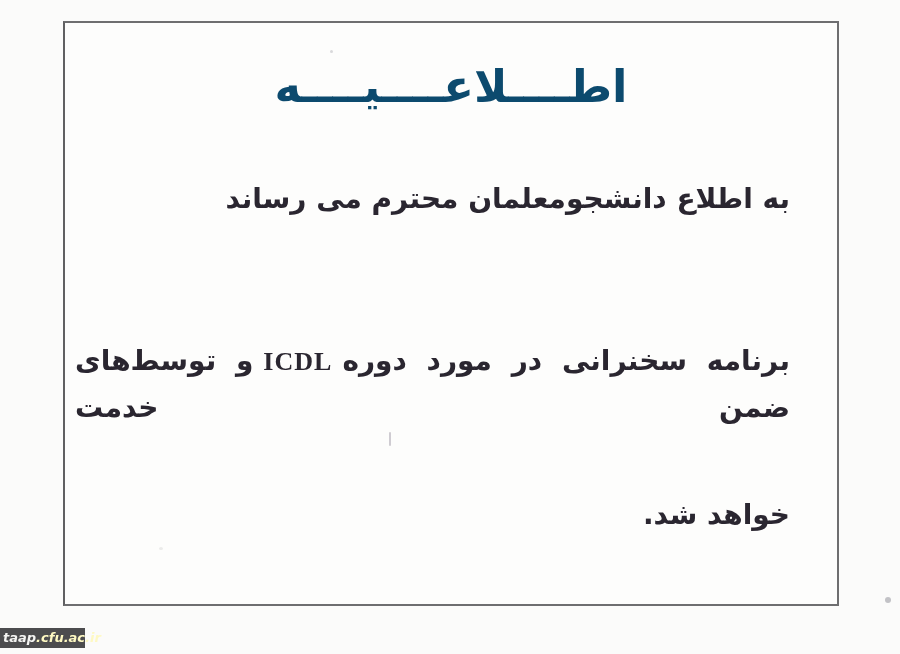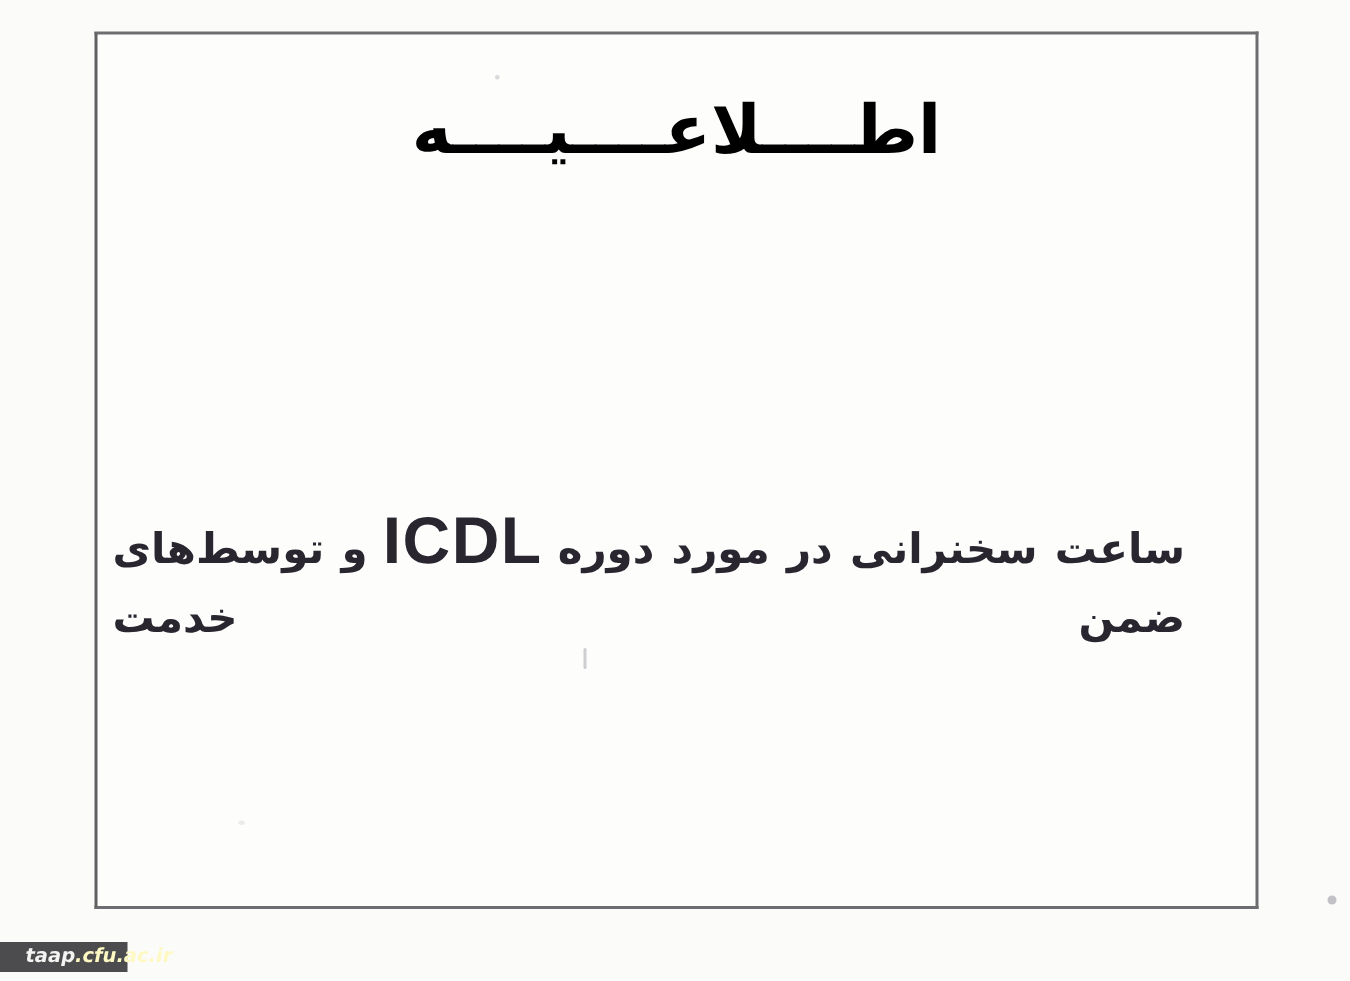--- a/index.html
+++ b/index.html
@@ -28,21 +28,21 @@
     position: absolute;
     left: 63px;
     top: 50px;
     width: 776px;
     height: 74px;
     line-height: 74px;
     text-align: center;
     direction: rtl;
     font-size: 45px;
     font-weight: bold;
-    color: #000000;
+    color: #0c4a6e;
     letter-spacing: 0px;
   }
   .body-line {
     position: absolute;
     height: 46px;
     line-height: 46px;
     direction: rtl;
     font-size: 28px;
     font-weight: bold;
     color: #2a2630;
@@ -53,36 +53,36 @@
     right: 110px;
     white-space: normal;
     text-align: justify;
     text-align-last: justify;
   }
   .body-line.start {
     right: 110px;
     text-align: right;
   }
   .latin-serif {
-    font-family: Liberation Sans, sans-serif;
+    font-family: Liberation Serif, serif;
     font-weight: 600;
-    font-size: 44px;
+    font-size: 26px;
     margin: 0 10px;
     letter-spacing: 1px;
   }
   .badge {
     position: absolute;
     left: 0;
     top: 628px;
     width: 85px;
     height: 20px;
     background: #4c4c4e;
     display: flex;
     align-items: center;
-    padding-left: 17px;
+    padding-left: 3px;
     font-style: italic;
     font-weight: bold;
     font-size: 13px;
     line-height: 20px;
     white-space: nowrap;
   }
   .badge .prefix { color: #f4f4f2; }
   .badge .suffix { color: #fef9c3; }
   .speck {
     position: absolute;
@@ -95,25 +95,27 @@
 </style>
 </head>
 <body>
 
 <div class="scan-page">
 
   <div class="frame"></div>
 
   <div class="title">اطــــلاعــــیــــه</div>
 
+  <div class="body-line start" style="top:176px;">به اطلاع دانشجومعلمان محترم می رساند</div>
 
 
-  <div class="body-line justified" style="top:338px;"><span>ساعت سخنرانی در مورد دوره</span><span class="latin-serif">ICDL</span><span>و توسط‌های ضمن خدمت</span></div>
+  <div class="body-line justified" style="top:338px;"><span>برنامه سخنرانی در مورد دوره</span><span class="latin-serif">ICDL</span><span>و توسط‌های ضمن خدمت</span></div>
 
 
+  <div class="body-line start" style="top:492px;">خواهد شد.</div>
 
   <div class="badge">
     <span class="prefix">taap</span>
       <span class="suffix">.cfu.ac.ir</span>
   </div>
 
   <div class="speck speck-a"></div>
   <div class="speck speck-b"></div>
   <div class="speck speck-c"></div>
   <div class="speck speck-d"></div>

